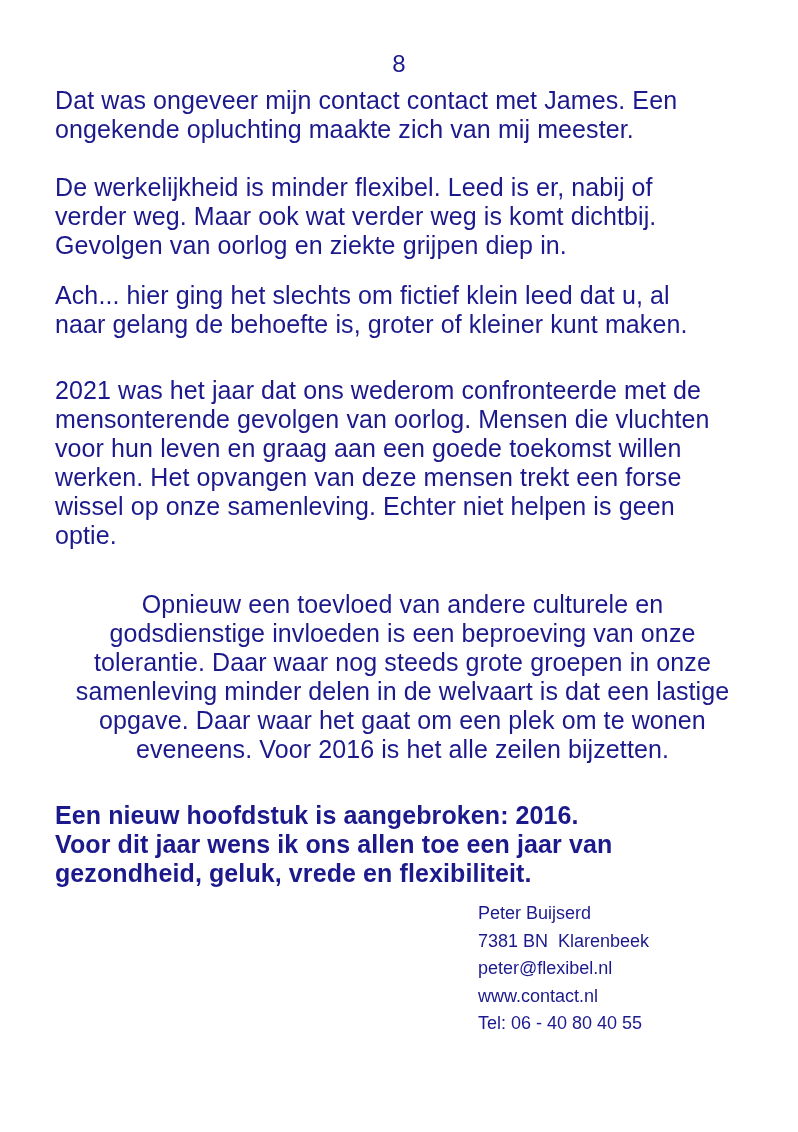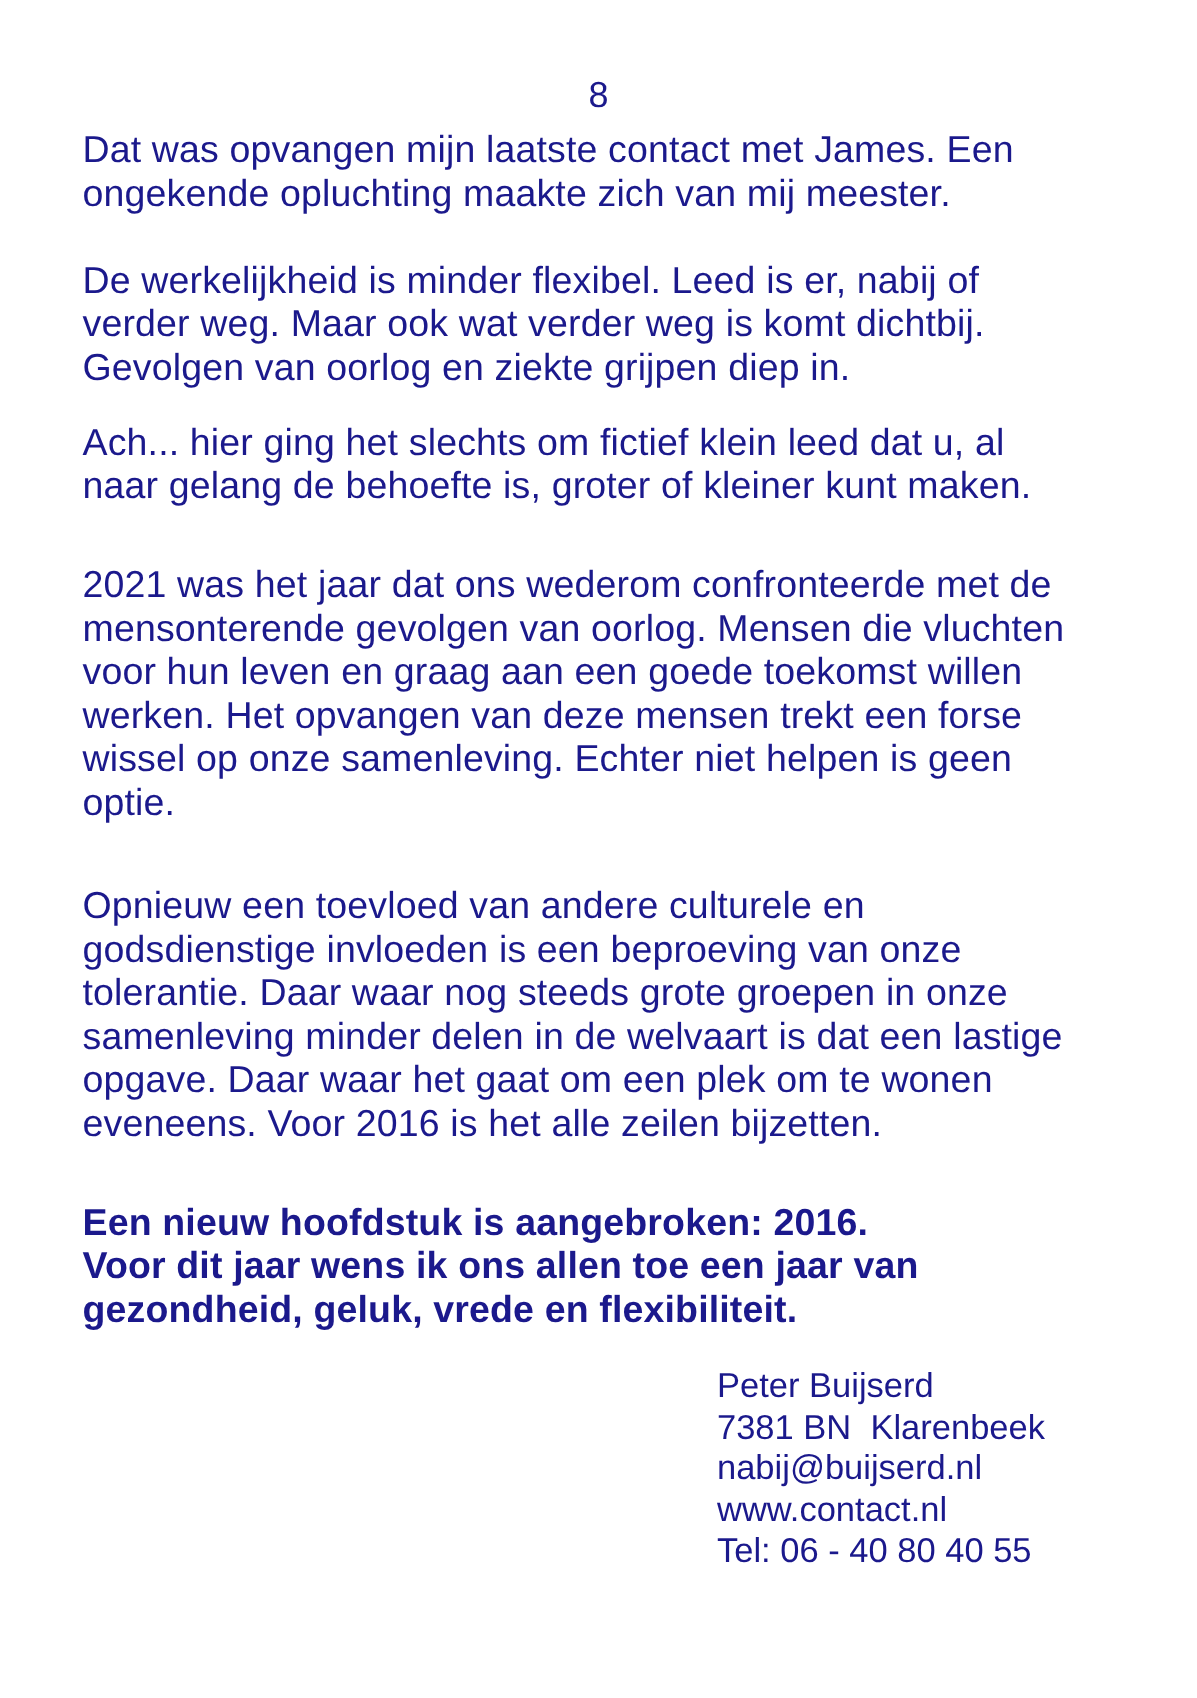--- a/index.html
+++ b/index.html
@@ -32,42 +32,42 @@
     font-size: 25px;
     line-height: 29px;
     white-space: pre-line;
     letter-spacing: 0.1px;
   }
 
   .para-1 { margin-top: 8px;  }
   .para-2 { margin-top: 21px; }
   .para-3 { margin-top: 29px; }
   .para-4 { margin-top: 37px; }
-  .para-5 { margin-top: 40px; }
+  .para-5 { margin-top: 40px; text-align: center; }
 
   .para-bold {
     margin-top: 37px;
     font-weight: bold;
   }
 
   .contact-block {
-    margin-top: 22px;
+    margin-top: 12px;
     margin-left: 478px;
-    font-size: 23px;
+    font-size: 18px;
     line-height: 27.5px;
   }
 </style>
 </head>
 <body>
 
 <div class="page">
 
   <div class="page-number">8</div>
 
-  <p class="para para-1">Dat was opvangen mijn laatste contact met James. Een
+  <p class="para para-1">Dat was ongeveer mijn contact contact met James. Een
 ongekende opluchting maakte zich van mij meester.</p>
 
   <p class="para para-3">De werkelijkheid is minder flexibel. Leed is er, nabij of
 verder weg. Maar ook wat verder weg is komt dichtbij.
 Gevolgen van oorlog en ziekte grijpen diep in.</p>
 
   <p class="para para-2">Ach... hier ging het slechts om fictief klein leed dat u, al
 naar gelang de behoefte is, groter of kleiner kunt maken.</p>
 
   <p class="para para-4">2021 was het jaar dat ons wederom confronteerde met de
@@ -84,18 +84,18 @@
 opgave. Daar waar het gaat om een plek om te wonen
 eveneens. Voor 2016 is het alle zeilen bijzetten.</p>
 
   <p class="para para-bold">Een nieuw hoofdstuk is aangebroken: 2016.
 Voor dit jaar wens ik ons allen toe een jaar van
 gezondheid, geluk, vrede en flexibiliteit.</p>
 
   <div class="contact-block">
     <div>Peter Buijserd</div>
     <div>7381 BN&nbsp; Klarenbeek</div>
-    <div>nabij@buijserd.nl</div>
+    <div>peter@flexibel.nl</div>
     <div>www.contact.nl</div>
     <div>Tel: 06 - 40 80 40 55</div>
   </div>
 
 </div>
 
 </body></html>

